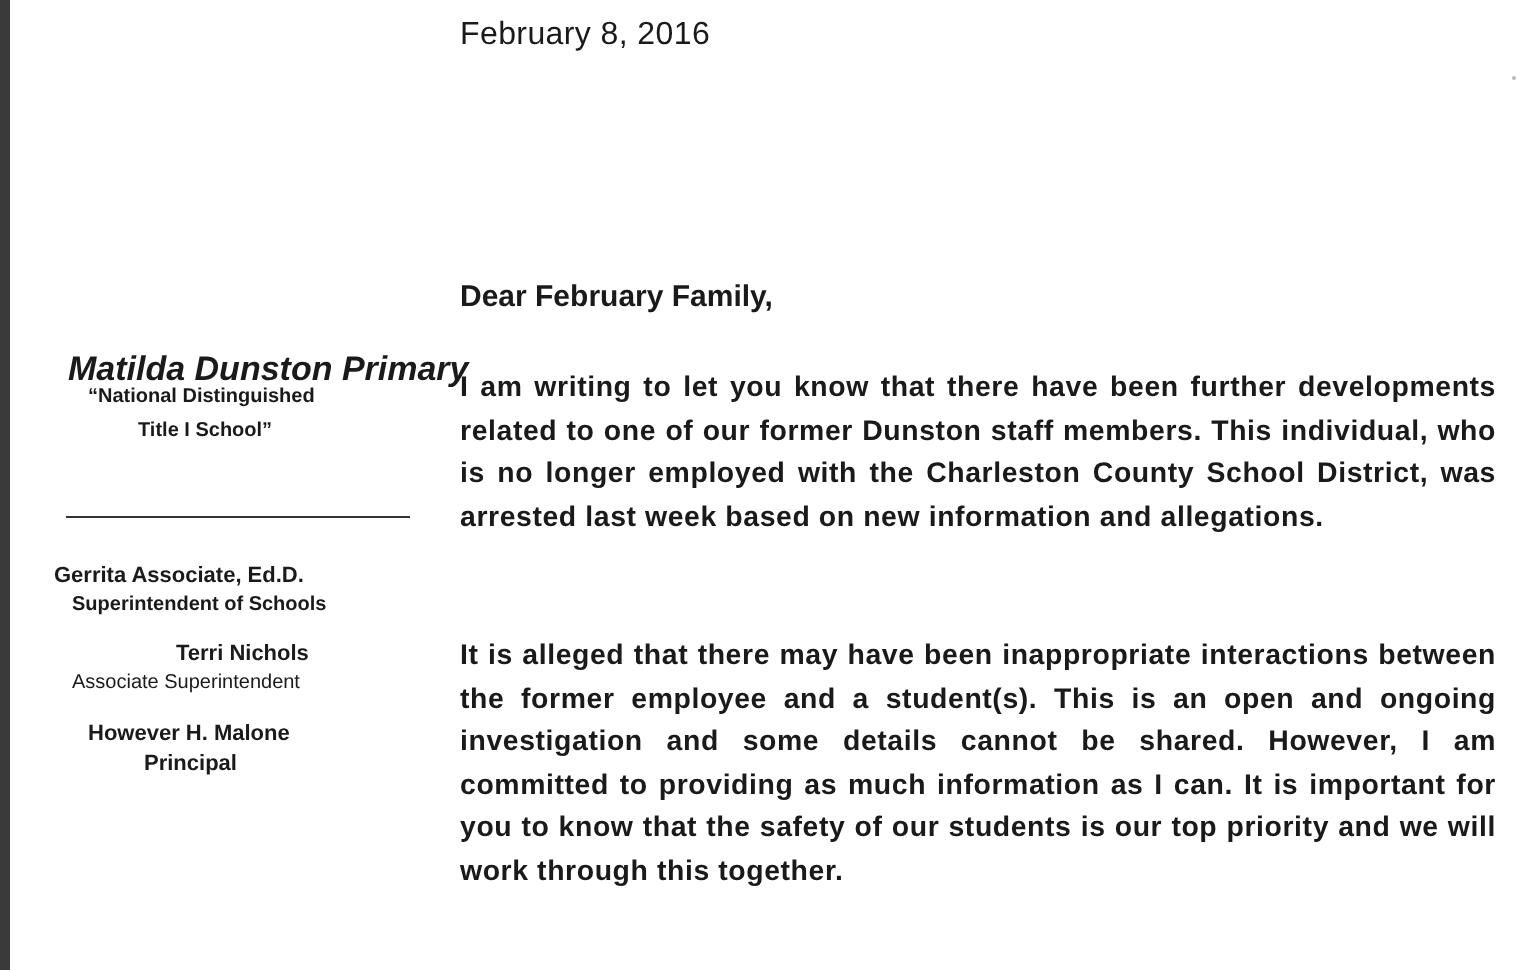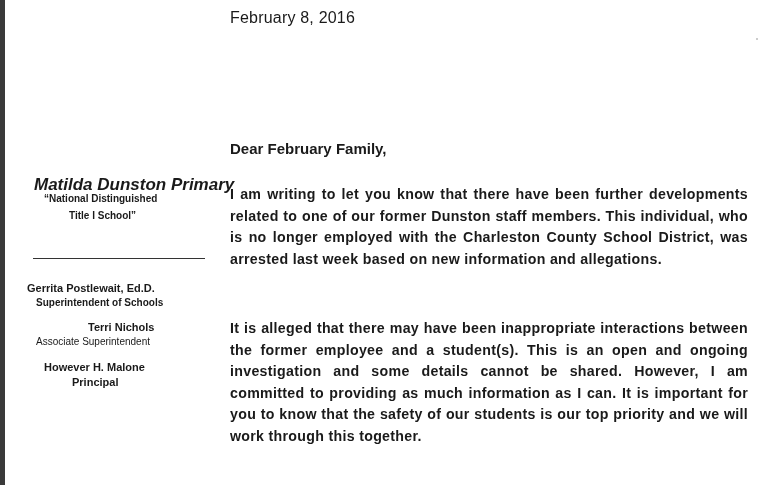--- a/index.html
+++ b/index.html
@@ -26,21 +26,21 @@
 <div class="speck"></div>
 
 <div class="date">February 8, 2016</div>
 
 <div class="sidebar">
   <div class="school">Matilda Dunston Primary</div>
   <div class="tag1">“National Distinguished</div>
   <div class="tag2">Title I School”</div>
   <div class="rule"></div>
 
-  <div class="name" style="left:27px;top:110px;">Gerrita Postlewait, Ed.D.</div>
+  <div class="name" style="left:27px;top:110px;">Gerrita Associate, Ed.D.</div>
   <div class="title" style="left:36px;top:125px;font-weight:bold;">Superintendent of Schools</div>
 
   <div class="name" style="left:44px;top:149px;margin-left:44px;">Terri Nichols</div>
   <div class="title" style="left:36px;top:164px;">Associate Superintendent</div>
 
   <div class="name" style="left:44px;top:189px;">However H. Malone</div>
   <div class="name" style="left:72px;top:204px;">Principal</div>
 </div>
 
 <div class="salutation">Dear February Family,</div>

